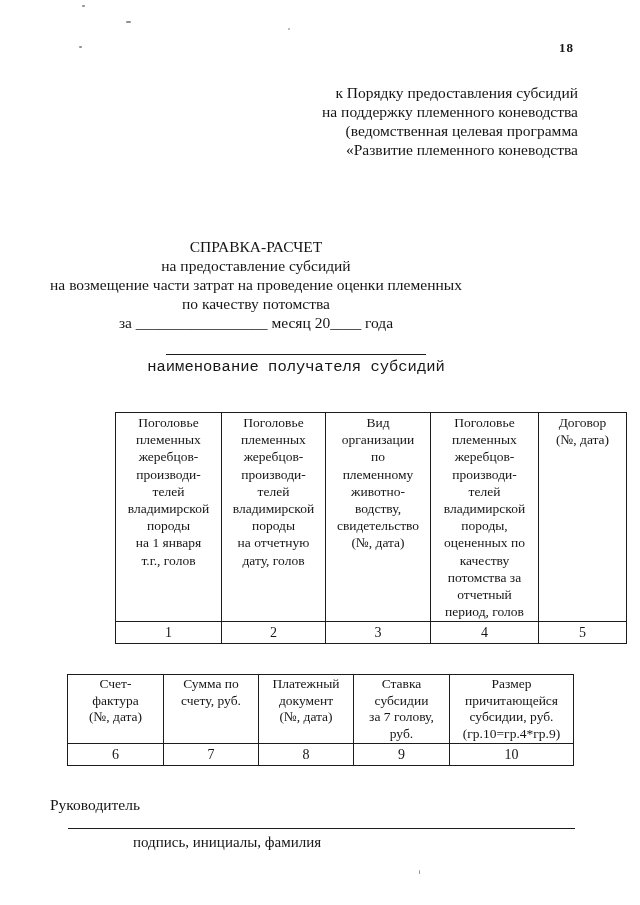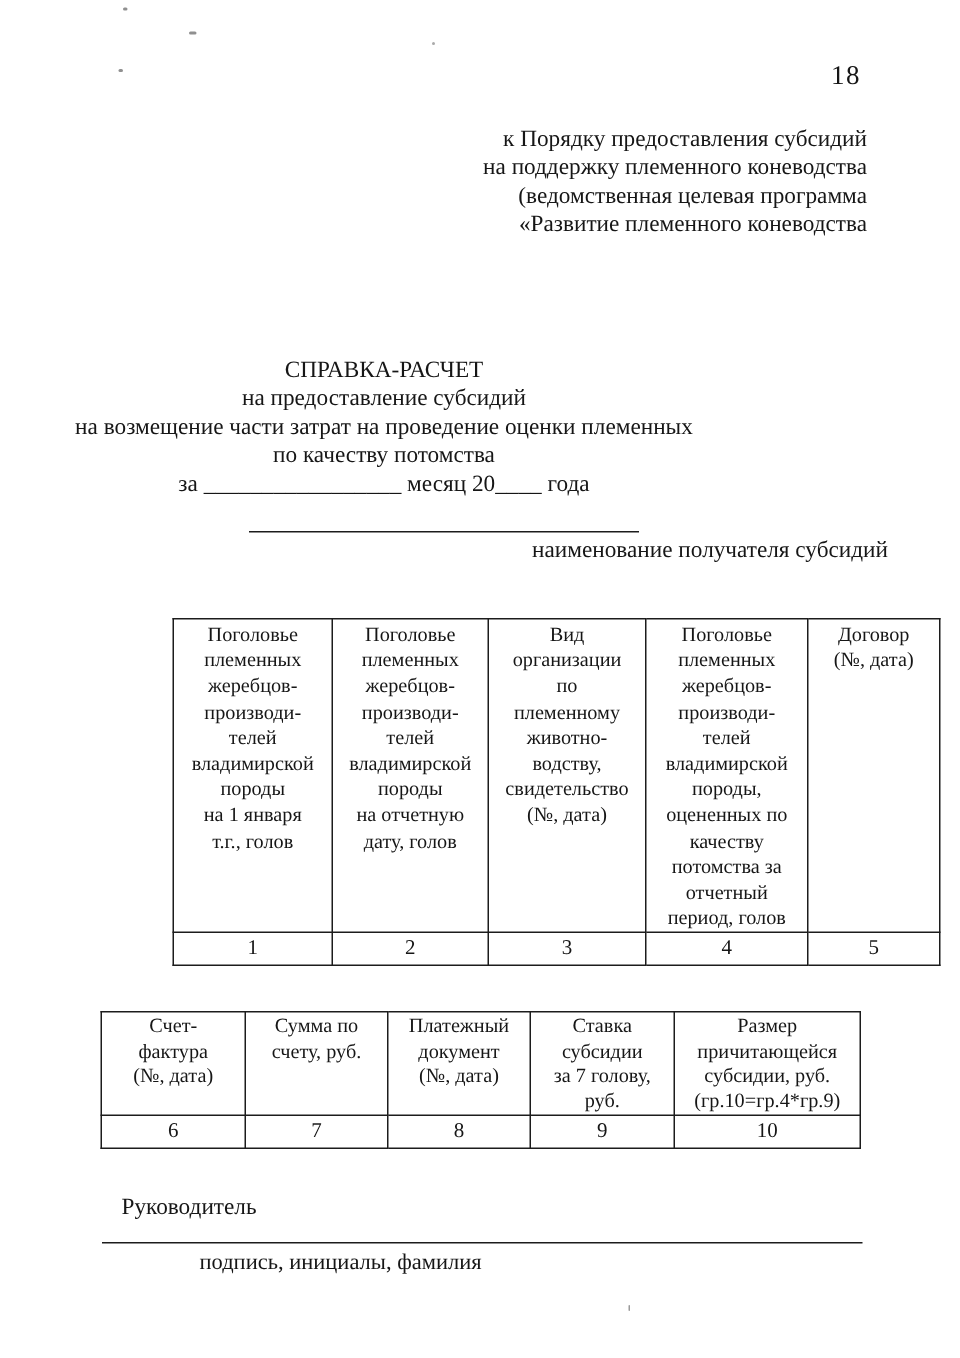--- a/index.html
+++ b/index.html
@@ -7,39 +7,40 @@
     width: 640px; height: 905px;
     background: #ffffff;
     color: #161616;
     font-family: "Liberation Serif", "DejaVu Serif", serif;
     position: relative;
     overflow: hidden;
   }
 
   .page-number {
     position: absolute; top: 40px; right: 66px;
-    font-size: 18px; font-weight: normal; letter-spacing: 1px;
+    font-size: 13px; font-weight: bold; letter-spacing: 1px;
   }
 
   .appendix {
     position: absolute; top: 83px; right: 62px;
     text-align: right;
     font-size: 15.5px; line-height: 19px;
     white-space: nowrap;
   }
 
   .title-block {
     position: absolute; top: 237px; left: 0; width: 512px;
     text-align: center;
     font-size: 15.5px; line-height: 19px;
   }
 
   .recipient {
     position: absolute; top: 354px; left: 0; width: 592px;
-    text-align: right;
+    text-align: center;
+    font-family: Liberation Mono, monospace;
   }
   .recipient-rule {
     width: 260px; margin: 0 auto;
     border-top: 1.6px solid #1c1c1c;
     height: 0;
   }
   .recipient-caption {
     margin-top: 3px;
     font-size: 15.5px;
   }
@@ -62,21 +63,21 @@
   }
   .form-table th {
     vertical-align: top;
     white-space: pre-line;
   }
   #table1 th { height: 205px; line-height: 17.2px; }
   #table2 th { height: 65px;  line-height: 16.6px; }
   .num-row td { height: 19px; font-size: 14px; vertical-align: middle; }
 
   .signatory {
-    position: absolute; left: 81px; top: 796px;
+    position: absolute; left: 50px; top: 796px;
     font-size: 15.5px;
   }
   .sig-rule {
     position: absolute; left: 68px; top: 828px; width: 507px;
     border-top: 1.6px solid #1c1c1c; height: 0;
   }
   .sig-caption {
     position: absolute; left: 133px; top: 834px;
     font-size: 15px;
   }

